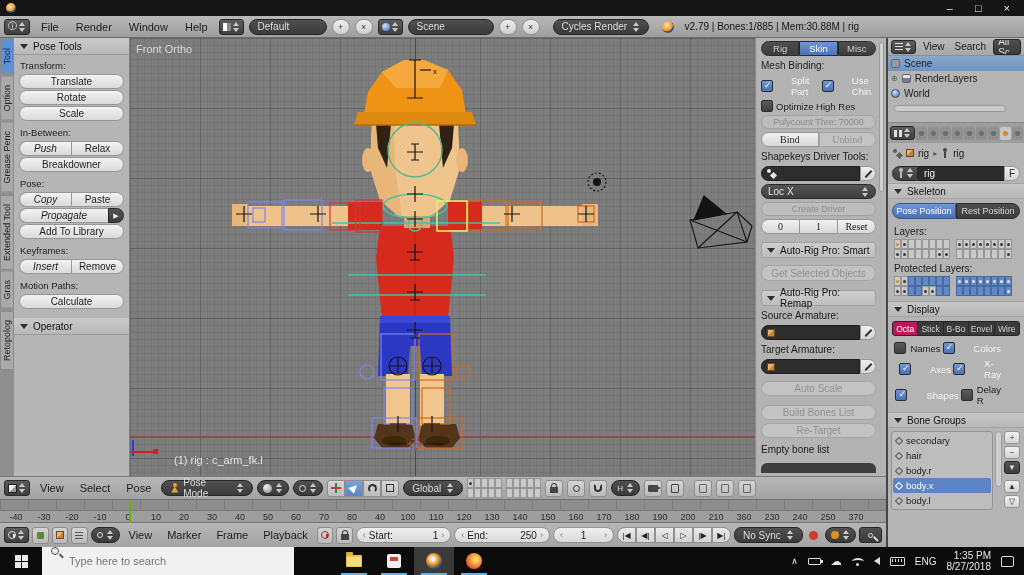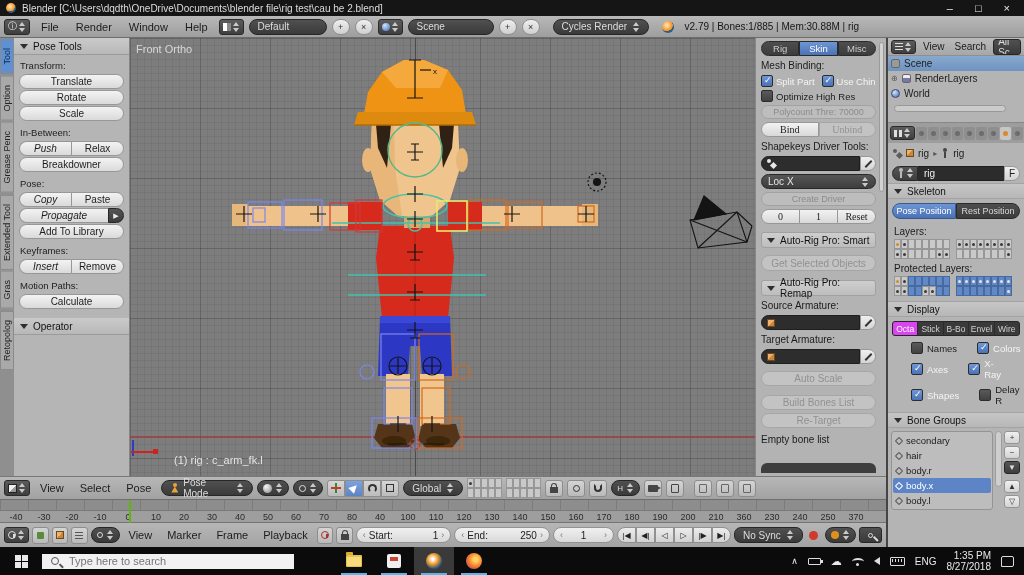--- a/index.html
+++ b/index.html
@@ -75,21 +75,21 @@
   .seg:first-child{border-radius:8px 0 0 8px;}
   .seg:last-child{border-radius:0 8px 8px 0;}
   .seg.active{background:linear-gradient(#6e95d4,#4b73b5);color:#fff;}
   .lbl{font-size:10px;color:#1b1b1b;padding:1px 0;flex:none;}
   .cbrow{display:flex;align-items:center;gap:3px;flex:none;}
   .cb{width:12px;height:12px;border-radius:2px;background:linear-gradient(#5a5a5a,#414141);
     border:1px solid #2c2c2c;position:relative;flex:none;}
   .cb.on{background:linear-gradient(#7097d6,#4a72b4);}
   .cb.on::after{content:"✓";position:absolute;left:2px;top:-1px;color:#fff;font-size:9px;}
   .cblab{font-size:9.5px;}
-  .cblab.w{color:#f4f4f4;}
+  .cblab.w{color:#f4f4f4;margin-left:15px;}
   .dis-pill{height:14px;border-radius:8px;background:#bdbdbd;border:1px solid #a2a2a2;color:#8b8b8b;
     display:flex;align-items:center;justify-content:center;font-size:9px;flex:none;}
   .pair{display:flex;flex:none;font-family:Liberation Serif, serif;}
   .lightbtn{flex:1;height:15px;background:linear-gradient(#f2f2f2,#d8d8d8);border:1px solid #979797;
     display:flex;align-items:center;justify-content:center;color:#1d1d1d;}
   .disbtn{flex:1;height:15px;background:#c3c3c3;border:1px solid #a6a6a6;color:#919191;
     display:flex;align-items:center;justify-content:center;}
   .rL{border-radius:8px 0 0 8px;}
   .rR{border-radius:0 8px 8px 0;}
   .rA{border-radius:8px;}
@@ -146,22 +146,22 @@
   .lgrid{display:grid;grid-template-columns:repeat(8,7px);grid-auto-rows:10px;}
   .lgrid.g5{grid-template-columns:repeat(5,7px);}
   .cell{width:7px;height:10px;background:#c9c9c9;border:1px solid #979797;position:relative;}
   .cell.dot::after{content:"";position:absolute;left:1px;top:3px;width:3px;height:3px;border-radius:50%;background:#3a3a3a;}
   .cell.orange::after{background:#e0891a;}
   .cell.blue{background:#6089c6;border-color:#47699d;}
   .cell.blue.dot::after{background:#e4e4e4;}
   .modes{display:flex;margin:4px 4px;background:#3a3a3a;border:1px solid #262626;border-radius:3px;overflow:hidden;height:15px;}
   .mode{flex:1;color:#d2d2d2;font-size:8.5px;display:flex;align-items:center;justify-content:center;border-right:1px solid #2a2a2a;}
   .mode:last-child{border-right:none;}
-  .mode.active{background:#d946ef;color:#fff;}
-  .optrow{display:flex;padding:2px 23px;gap:20px;}
+  .mode.active{background:#be185d;color:#fff;}
+  .optrow{display:flex;padding:2px 23px;gap:2px;justify-content:flex-end;}
   .optrow .half{flex:1;display:flex;align-items:center;gap:4px;}
   .bg-body{display:flex;padding:3px 3px;gap:2px;}
   .bg-list{flex:1;background:#bdbdbd;border:1px solid #949494;border-radius:3px;padding:1px;position:relative;}
   .bg-row{height:15px;display:flex;align-items:center;gap:4px;padding:0 3px;color:#1d1d1d;font-size:9.5px;}
   .bg-row.selected{background:#5d84c6;color:#fff;border-radius:2px;}
   .bone-ico{width:6px;height:6px;border:1px solid #555;transform:rotate(45deg);border-radius:1px;flex:none;}
   .bg-row.selected .bone-ico{border-color:#fff;}
   .bg-scroll{position:absolute;right:2px;top:3px;width:7px;height:56px;background:#cecece;border:1px solid #9e9e9e;border-radius:4px;}
   .bg-btns{width:17px;display:flex;flex-direction:column;gap:2px;}
   .tinybtn{width:16px;height:13px;background:linear-gradient(#f0f0f0,#d3d3d3);border:1px solid #949494;
@@ -223,21 +223,21 @@
   .clock-g::after{content:"";position:absolute;left:4px;top:2px;width:1.5px;height:3.5px;background:#ddd;}
   .clock-g.dark{border-color:#b03030;}
   .clock-g.dark::after{background:#b03030;}
 
   
   .taskbar{position:absolute;left:0;top:547px;width:1024px;height:28px;background:#0b0b0b;
     display:flex;align-items:center;color:#e9e9e9;}
   .startbtn{width:42px;height:28px;display:flex;align-items:center;justify-content:center;}
   .winlogo{display:grid;grid-template-columns:6px 6px;grid-auto-rows:6px;gap:1px;}
   .winlogo span{background:#e9e9e9;}
-  .searchbox{width:252px;height:15px;background:#f1f1f1;display:flex;align-items:center;gap:8px;padding:0 9px;}
+  .searchbox{width:252px;height:28px;background:#f1f1f1;display:flex;gap:8px;padding:0 9px;}
   .search-g{width:8px;height:8px;border:1.5px solid #555;border-radius:50%;position:relative;flex:none;}
   .search-g::after{content:"";position:absolute;left:7px;top:7px;width:5px;height:1.5px;background:#555;transform:rotate(45deg);}
   .searchbox input{border:none;outline:none;background:transparent;font-family:"Liberation Sans",sans-serif;
     font-size:11px;color:#333;width:100%;}
   .tbicon{width:40px;height:28px;display:flex;align-items:center;justify-content:center;position:relative;}
   .tbicon.active{background:#3a3a3a;}
   .runline{position:absolute;bottom:0;left:7px;width:26px;height:2px;background:#58b6e8;}
   .folder-g{width:16px;height:12px;background:#e8c24a;border-radius:1px;position:relative;}
   .folder-g::before{content:"";position:absolute;left:0;top:-3px;width:7px;height:3px;background:#d8ae32;border-radius:1px 1px 0 0;}
   .folder-g::after{content:"";position:absolute;left:1px;top:2px;width:14px;height:9px;background:#f6dc7e;border-radius:1px;}
@@ -259,21 +259,20 @@
   .flexsp{flex:1;}
   .txtsmall{font-size:9px;}
 </style>
 </head>
 <body>
 
 <div id="screen">
 
   <div class="titlebar">
     <span class="blogo"></span>
-    <span>Blender [C:\Users\dqdth\OneDrive\Documents\blender file\rig test\cau be 2.blend]</span>
     <span class="win-controls">
       <span>–</span>
       <span>□</span>
       <span>×</span>
     </span>
   </div>
 
   <div class="infobar">
     <span class="ebtn">
         <span>ⓘ</span>

